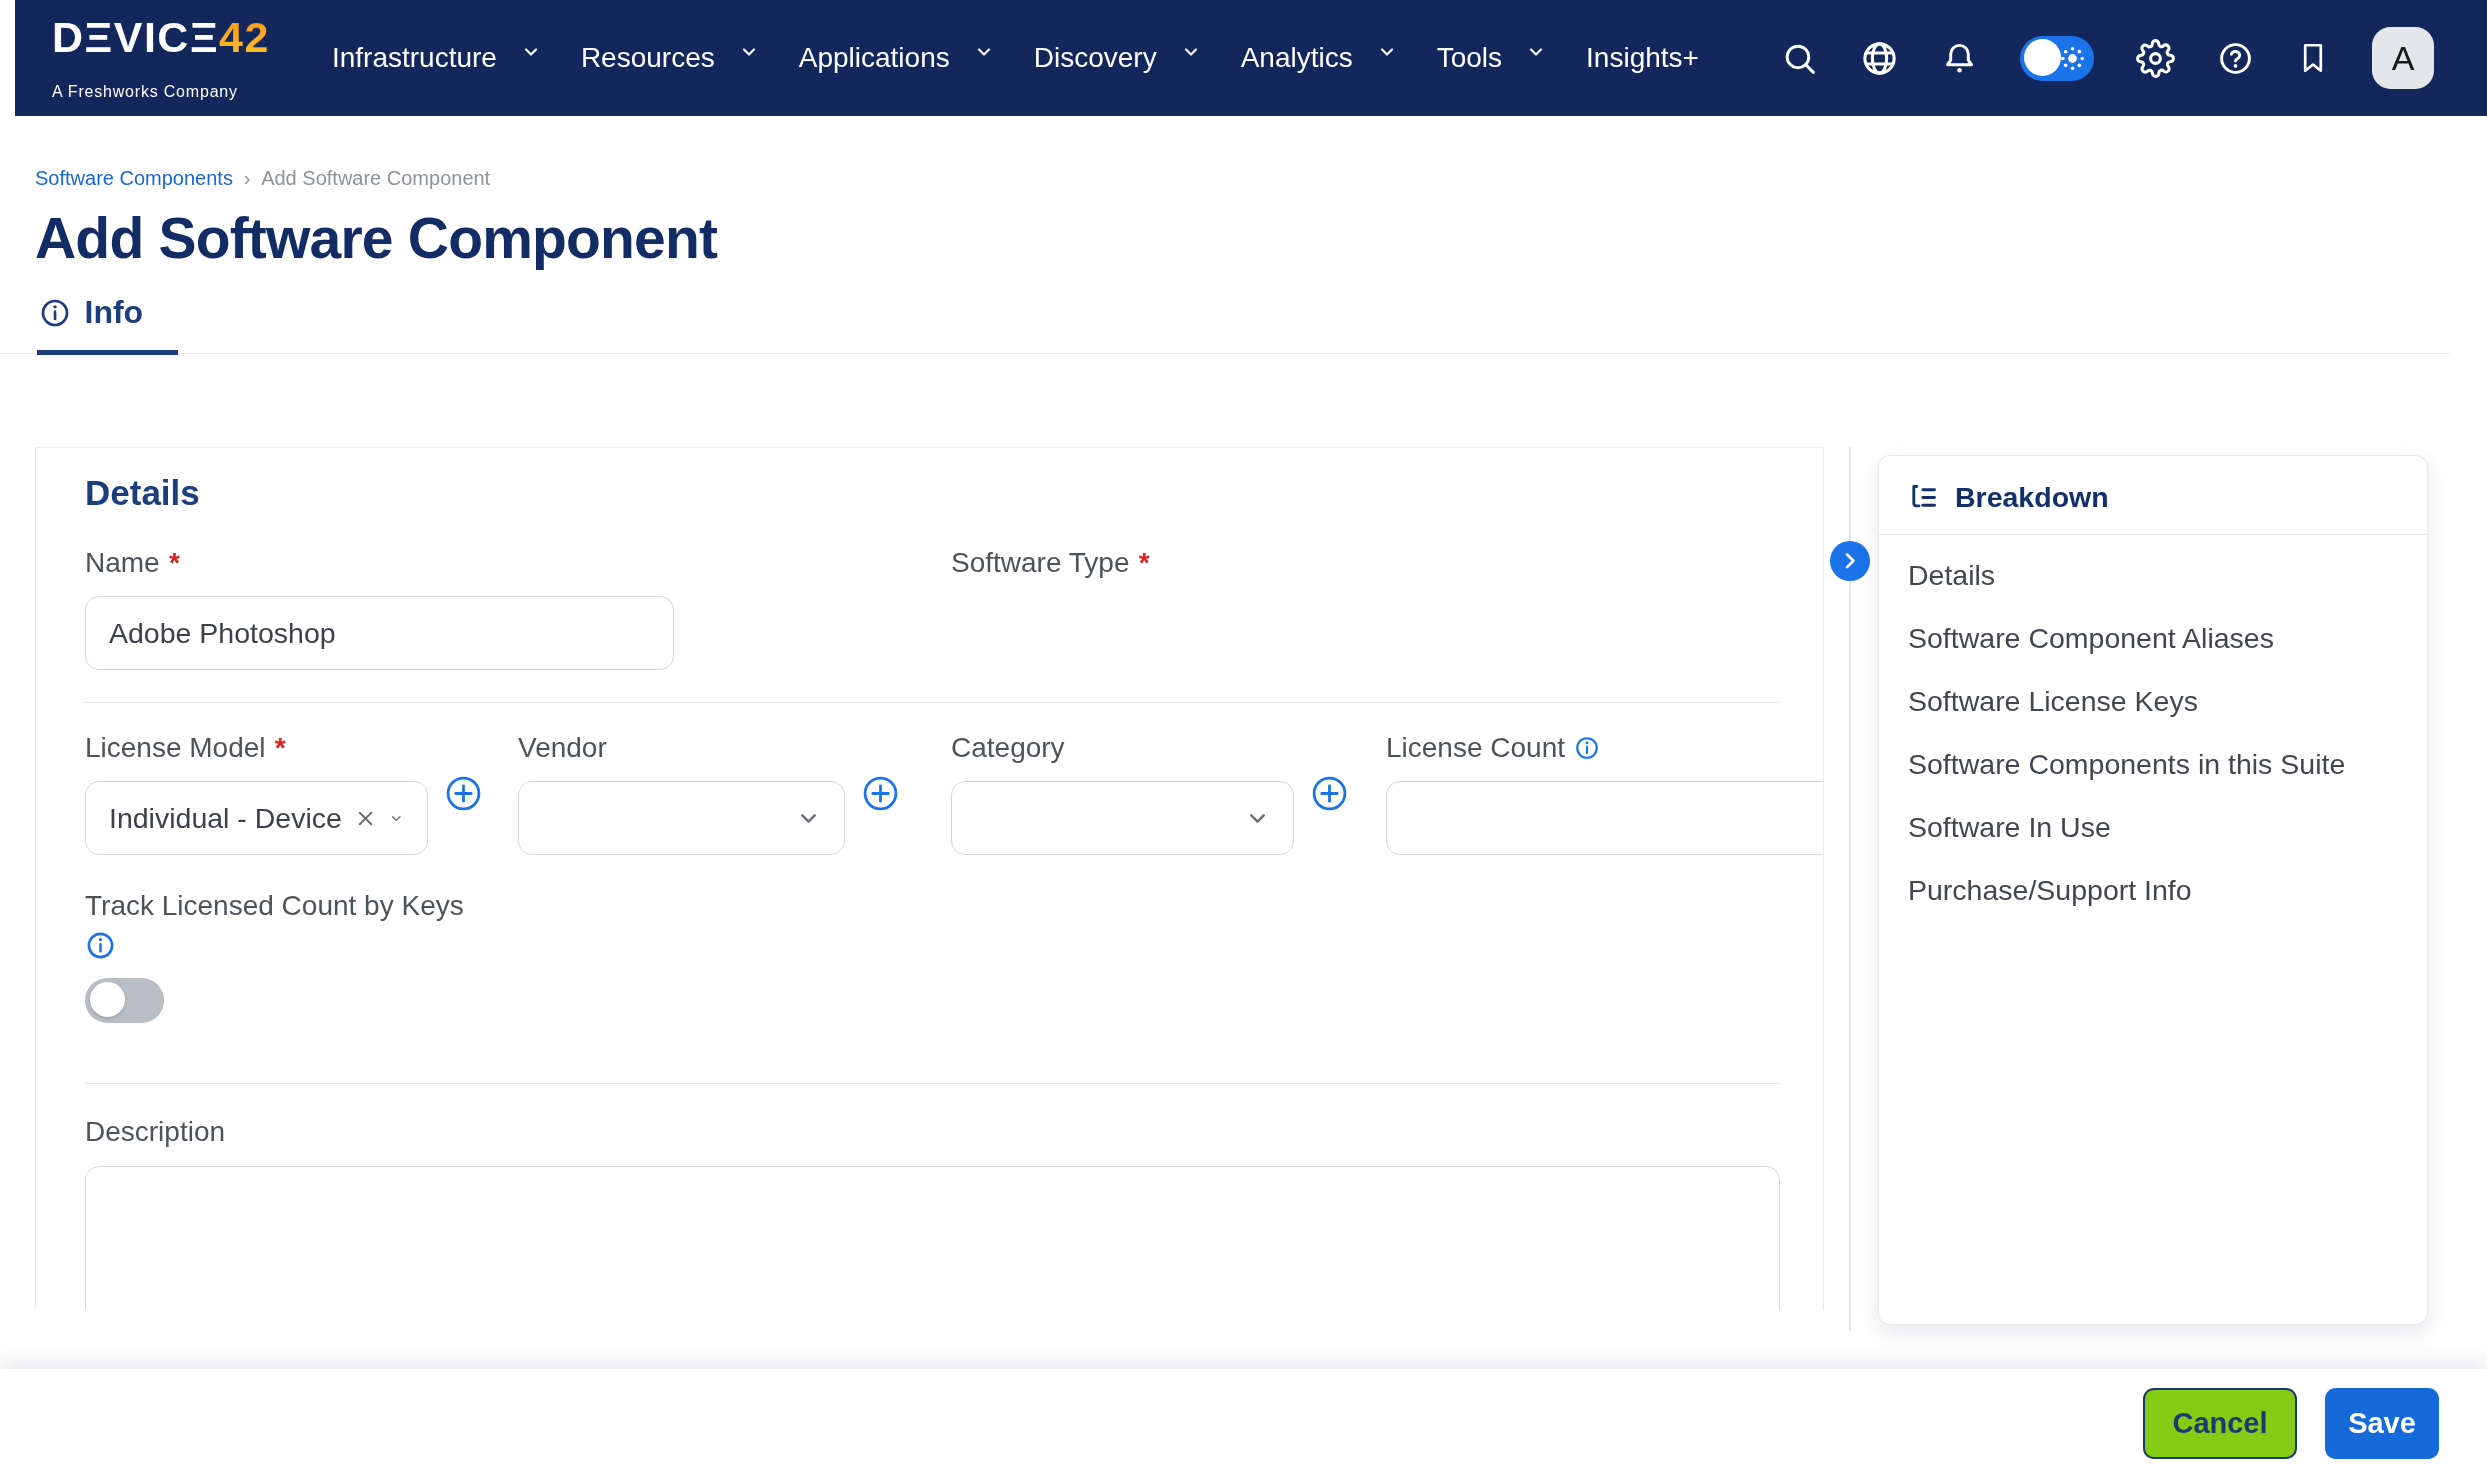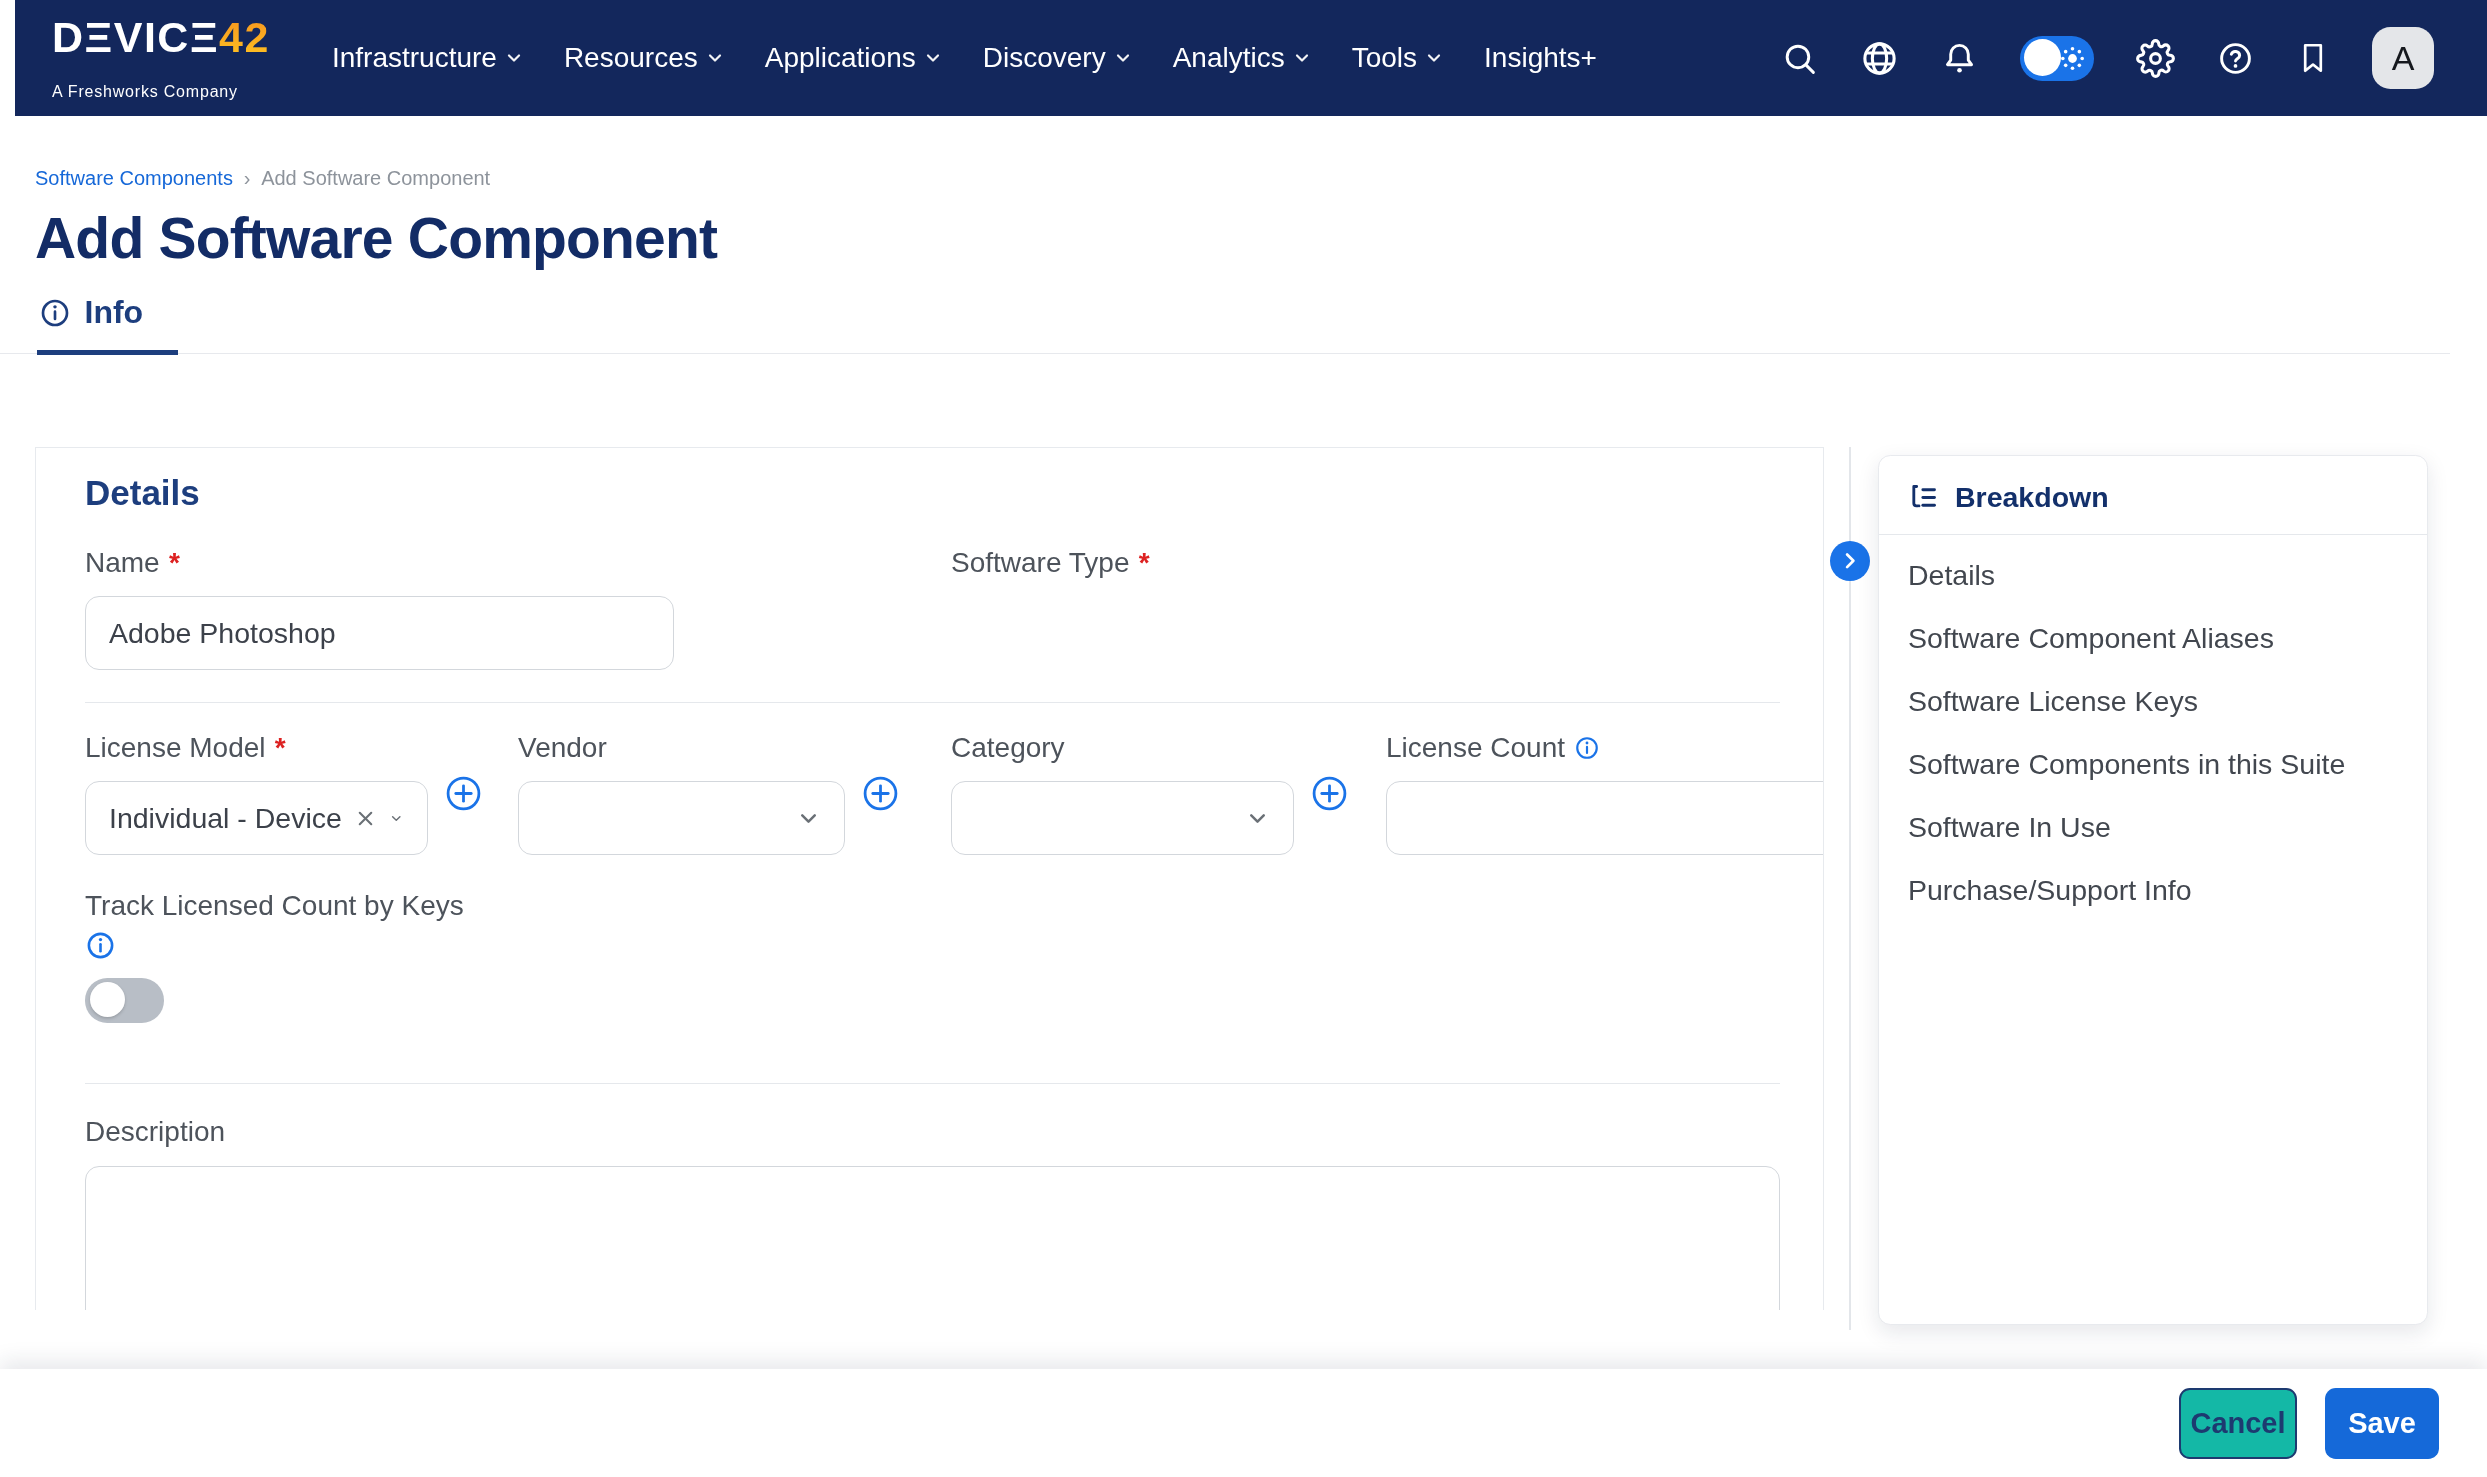--- a/index.html
+++ b/index.html
@@ -8,21 +8,21 @@
   .screen { position:relative; width:2487px; height:1478px; background:#fff; overflow:hidden; }
 
   
   .navbar { position:absolute; top:0; left:15px; width:100%; height:116px; background:#13275c;
             display:flex; align-items:center; padding:0 68px 0 37px; }
   .logo { display:flex; flex-direction:column; cursor:pointer; margin-right:62px; }
   .logo-line { font-size:43px; font-weight:700; letter-spacing:1.5px; color:#ffffff; line-height:1; }
   .logo-accent { background:linear-gradient(180deg,#f6921e,#ffc423); -webkit-background-clip:text; background-clip:text; color:transparent; }
   .logo-tagline { color:#ffffff; font-size:16px; letter-spacing:0.8px; margin-top:24px; }
   .menu { display:flex; align-items:center; gap:40px; }
-  .menu-item { display:flex; align-items:center; gap:7px; color:#ffffff; font-size:28px; cursor:pointer; white-space:nowrap; }
+  .menu-item { display:flex; gap:24px; color:#ffffff; font-size:28px; cursor:pointer; white-space:nowrap; }
   .menu-item svg { opacity:.95; }
   .nav-right { margin-left:auto; display:flex; align-items:center; gap:42px; }
   .nav-icon-btn { background:none; border:none; cursor:pointer; display:flex; align-items:center; justify-content:center; padding:0; }
   .theme-toggle { width:74px; height:45px; border-radius:22.3px; background:#1a73e8; position:relative; border:none; cursor:pointer; }
   .theme-knob { position:absolute; left:3.9px; top:3.9px; width:37px; height:37px; border-radius:50%; background:#ffffff; }
   .theme-sun { position:absolute; right:6.2px; top:7px; }
   .avatar { width:62px; height:62px; border-radius:18.5px; background:#e4e6e9; display:flex; align-items:center; justify-content:center;
             font-size:34px; color:#15181d; font-weight:500; border:none; cursor:pointer; }
 
   
@@ -81,21 +81,21 @@
   .bd-sep { border:none; border-top:0.8px solid #e5e8ec; }
   .bd-list { list-style:none; padding:9.2px 29px 0 29px; }
   .bd-list li { height:63px; display:flex; align-items:center; font-size:28.5px; color:#42474f; cursor:pointer; }
 
   
   .footer { position:absolute; left:0; top:1369px; width:100%; height:109px; background:#fff;
             box-shadow:0 -7.7px 20px rgba(30,40,70,.10); display:flex; align-items:center;
             justify-content:flex-end; gap:28px; padding-right:48px; }
   .btn { height:71px; border-radius:10.8px; font-size:29px; font-weight:600; cursor:pointer;
          display:flex; align-items:center; justify-content:center; font-family:inherit; }
-  .btn-cancel { width:118px; background:#14b8a6; border:2.3px solid #1d3a70; color:#1d3a70; }
+  .btn-cancel { width:154px; background:#84cc16; border:2.3px solid #1d3a70; color:#1d3a70; }
   .btn-save-add { width:322px; background:#dce8fb; border:none; color:#18407f; }
   .btn-save { width:114px; background:#1569d9; border:none; color:#ffffff; }
 </style>
 </head>
 <body>
 
 <div class="screen">
 
   <header class="navbar">
     <div class="logo">

